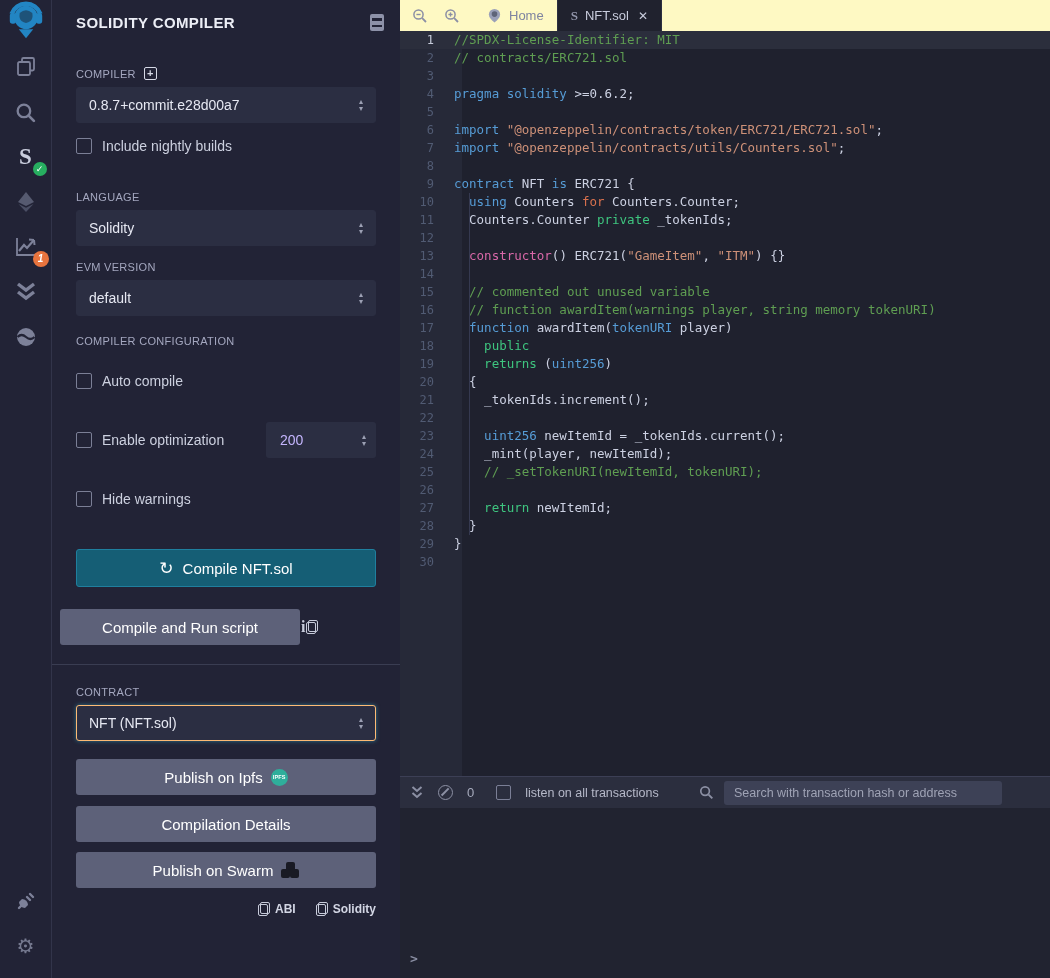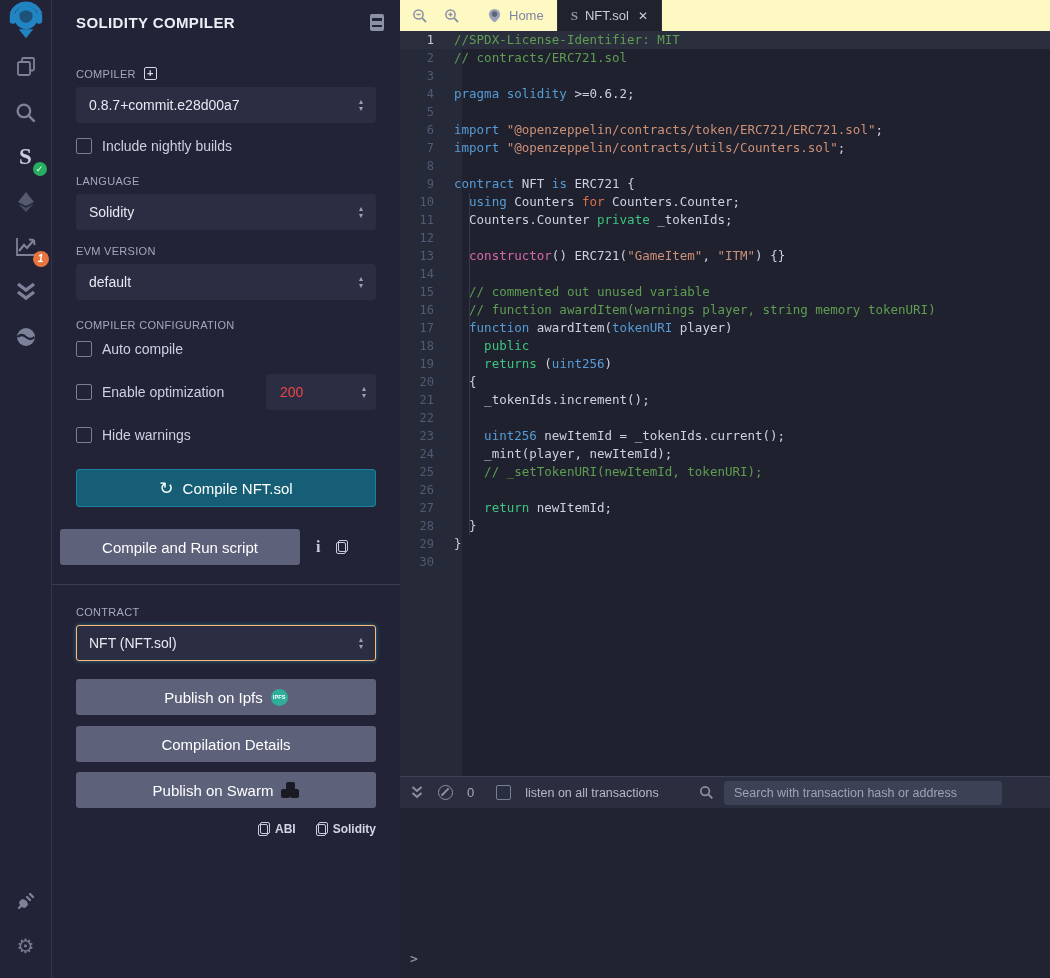--- a/index.html
+++ b/index.html
@@ -31,29 +31,29 @@
   .book-ico::after  { content:""; position:absolute; left:2px; top:11px; width:10px; height:2px; background:#222336; }
   .sect-label { font-size:11px; color:#a4a7bf; letter-spacing:.3px; display:flex; align-items:center; gap:8px; }
   .plus-box { width:13px; height:13px; border:1px solid #d6d9e6; border-radius:2px; color:#d6d9e6;
               font-size:11px; line-height:11px; text-align:center; font-weight:bold; }
   .sel { height:36px; background:#2b2e42; border:1px solid #2b2e42; border-radius:3px; margin:0 24px;
          display:flex; align-items:center; padding:0 12px; font-size:14px; color:#e6e8f2; cursor:pointer; }
   .sel .grow { flex:1; }
   .caret { display:flex; flex-direction:column; line-height:7px; font-size:8px; color:#9ca0b4; }
   .cb { width:16px; height:16px; border:1px solid #7b7f96; border-radius:2px; background:transparent;
         flex-shrink:0; cursor:pointer; }
-  .row { display:flex; align-items:center; gap:10px; margin:0 24px; font-size:14px; color:#ccd0df; }
+  .row { display:flex; align-items:center; gap:10px; margin:16px 24px; font-size:14px; color:#ccd0df; }
   .num-box { margin-left:auto; width:110px; height:36px; background:#2b2e42; border-radius:3px;
              display:flex; align-items:center; padding:0 10px 0 14px; }
-  .num-box input { background:transparent; border:none; outline:none; width:60px; color:#ef4444;
+  .num-box input { background:transparent; border:none; outline:none; width:60px; color:#c4b5fd;
                    font-size:14px; font-family:"Liberation Sans", sans-serif; }
   .btn-compile { margin:26px 24px 0; height:38px; background:#155e75; border:1px solid #1f7f9e; border-radius:3px;
                  color:#fff; font-size:15px; display:flex; align-items:center; justify-content:center; gap:9px; cursor:pointer; }
   .refresh-glyph { font-size:17px; line-height:17px; }
-  .run-row { display:flex; align-items:center; margin:22px 8px 0; gap:16px; }
+  .run-row { display:flex; align-items:center; margin:22px 8px 0; gap:1px; }
   .btn-run { width:240px; height:36px; background:#5d6179; border-radius:3px; color:#fff; font-size:15px;
              display:flex; align-items:center; justify-content:center; cursor:pointer; }
   .info-ico { font-family:"Liberation Serif", serif; font-weight:bold; font-size:16px; color:#c8ccdb; cursor:pointer; }
   .copy-ico { position:relative; width:12px; height:14px; display:inline-block; color:#c8ccdb; cursor:pointer; flex-shrink:0; }
   .copy-ico::before { content:""; position:absolute; left:0; bottom:0; width:8px; height:10px;
                       border:1.4px solid currentColor; border-radius:2px; }
   .copy-ico::after  { content:""; position:absolute; right:0; top:0; width:8px; height:10px;
                       border:1.4px solid currentColor; border-radius:2px; }
   .divider { height:1px; background:#3a3d52; margin-top:19px; }
   .sel-contract { border:1px solid #fdba74; box-shadow:0 0 4px rgba(57,178,208,.55); }

